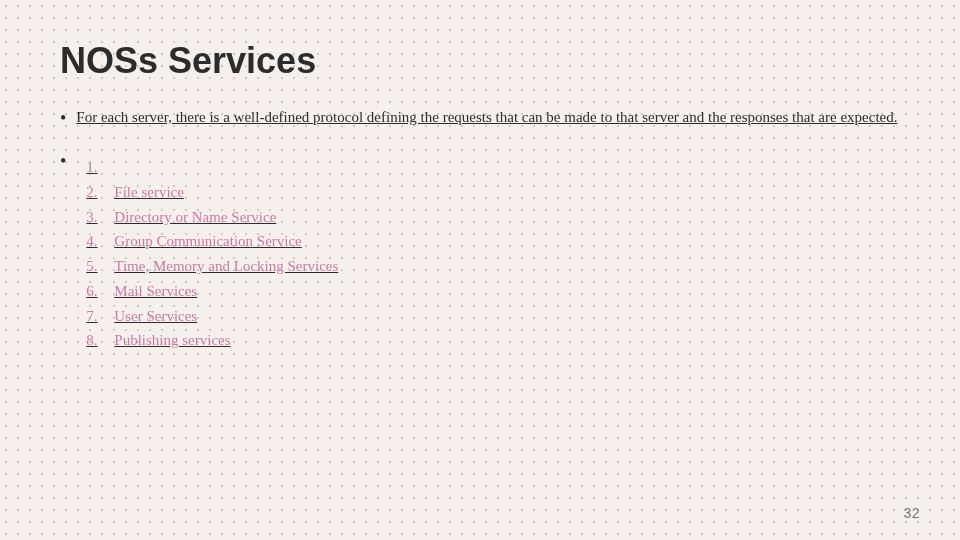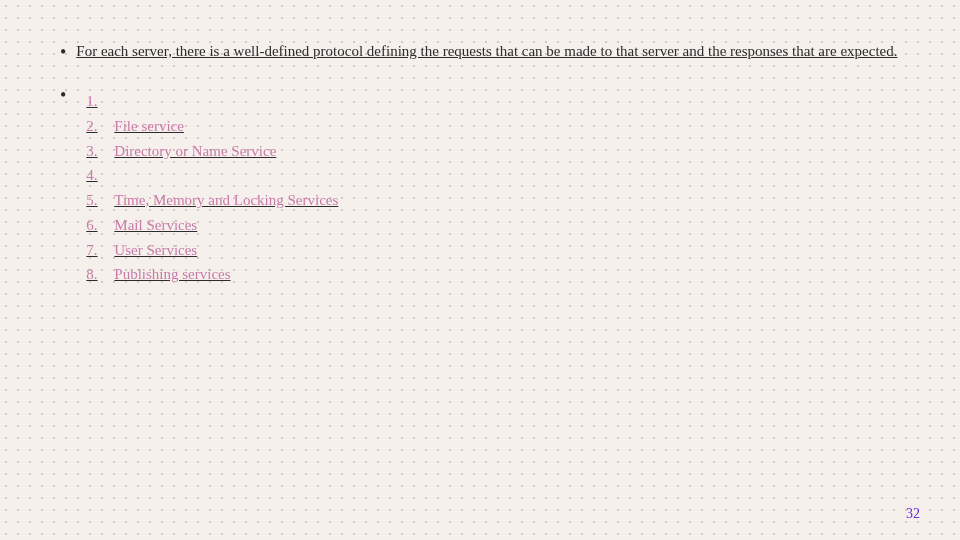--- a/index.html
+++ b/index.html
@@ -78,29 +78,30 @@
       min-width: 28px;
       color: #c97aaa;
       font-size: 15px;
     }
 
     .page-number {
       position: absolute;
       bottom: 18px;
       right: 40px;
       font-size: 14px;
-      color: #6d28d9;
-      font-family: Liberation Serif, serif;
+      color: #737373;
+      font-family: Liberation Mono, monospace;
     }
   </style>
 </head>
 <body>
 
 <div class="slide">
 
+  <h1 class="title">NOSs Services</h1>
 
   <div class="bullet-section">
     <div class="bullet-text">
       <span class="bullet-dot">•</span>
       <span class="bullet-content">For each server, there is a well-defined protocol defining the requests that can be made to that server and the responses that are expected.</span>
     </div>
   </div>
 
   <div class="bullet-section">
     <div class="bullet-text">
@@ -113,20 +114,21 @@
             <li>
               <span class="list-number">2.</span>
               <span>File service</span>
             </li>
             <li>
               <span class="list-number">3.</span>
               <span>Directory or Name Service</span>
             </li>
             <li>
               <span class="list-number">4.</span>
+              <span>Group Communication Service</span>
             </li>
             <li>
               <span class="list-number">5.</span>
               <span>Time, Memory and Locking Services</span>
             </li>
             <li>
               <span class="list-number">6.</span>
               <span>Mail Services</span>
             </li>
             <li>

